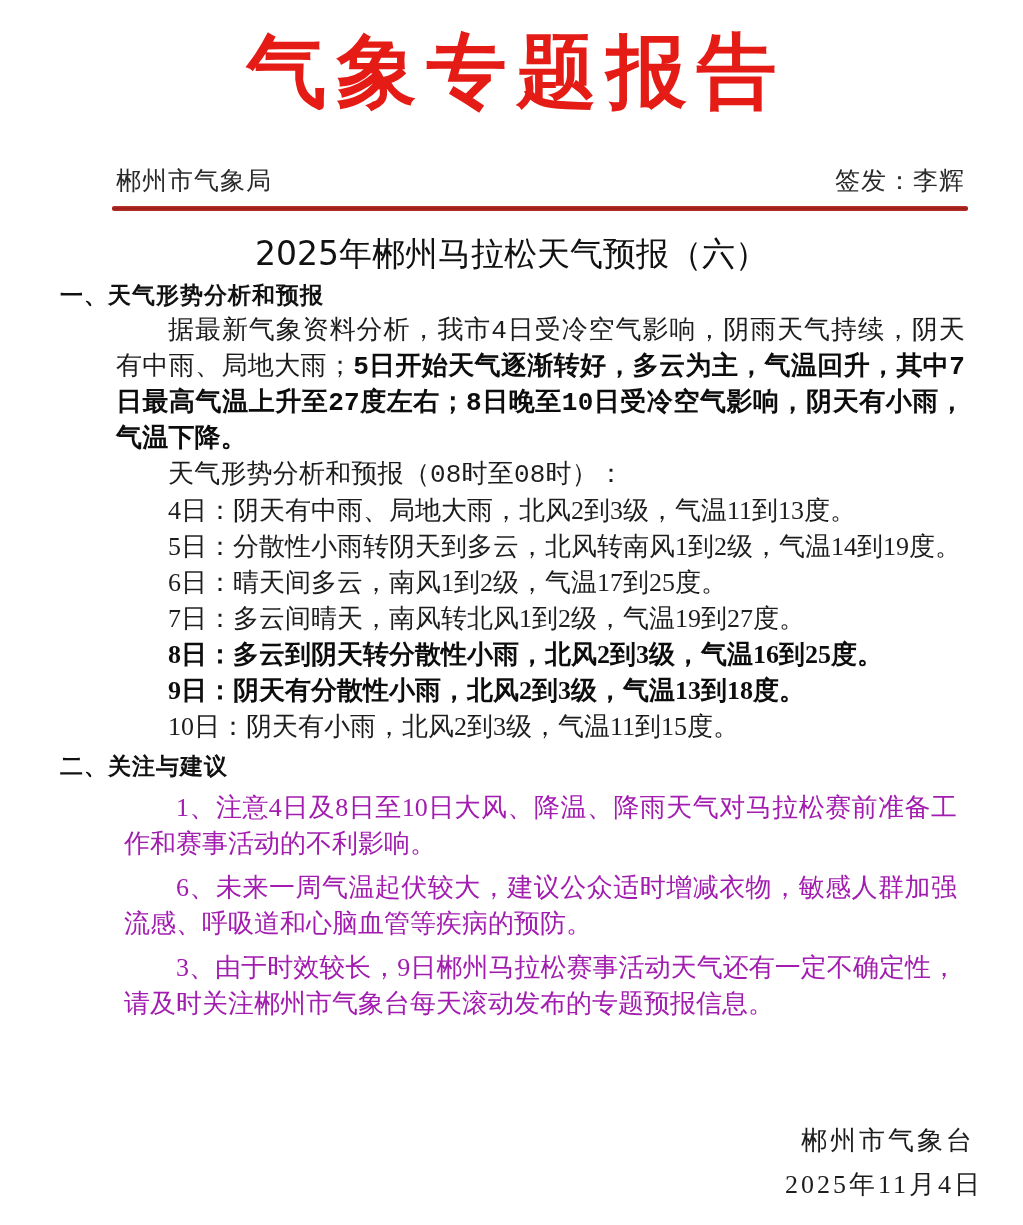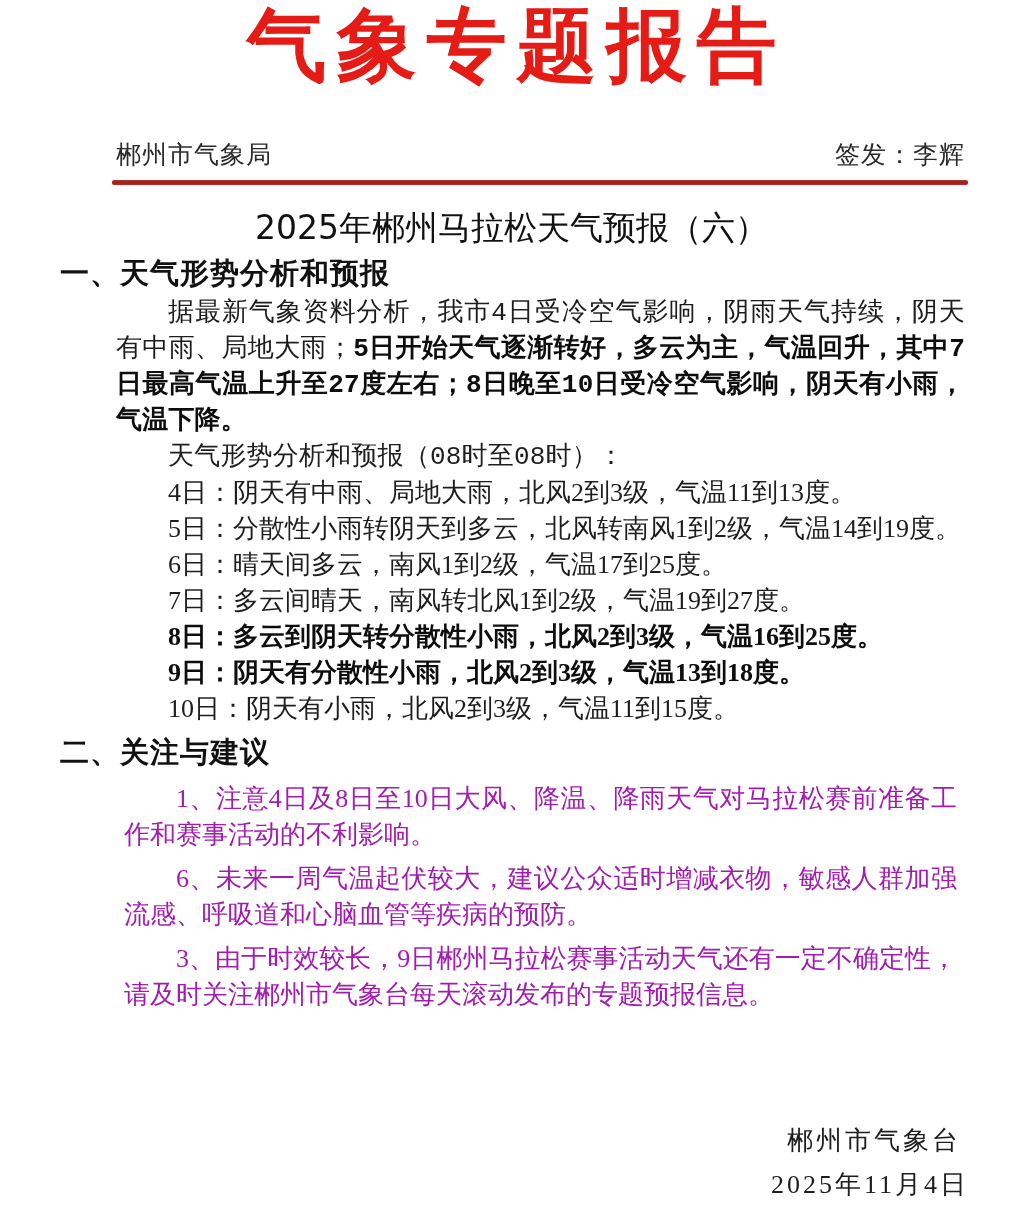--- a/index.html
+++ b/index.html
@@ -19,21 +19,21 @@
   .page {
     width: 1023px;
     height: 1225px;
     position: relative;
     box-sizing: border-box;
   }
 
   
   .masthead {
     text-align: center;
-    padding-top: 4px;
+    padding-top: 30px;
     padding-bottom: 4px;
   }
   .masthead-title {
     font-family: "DejaVu Sans", "Liberation Sans", sans-serif;
     font-weight: bold;
     font-size: 80px;
     line-height: 1.05;
     color: #e51b16;
     letter-spacing: 10px;
     text-indent: 10px;
@@ -70,21 +70,21 @@
     font-size: 33px;
     line-height: 1.25;
     margin: 22px 0 6px 0;
     color: #111111;
     letter-spacing: 0px;
   }
 
   .section-heading {
     font-family: "DejaVu Sans", "Liberation Sans", sans-serif;
     font-weight: bold;
-    font-size: 29px;
+    font-size: 23px;
     line-height: 1.35;
     margin: 6px 0 2px 0;
     padding-left: 60px;
     color: #111111;
     letter-spacing: 1px;
   }
 
   .para {
     font-size: 26px;
     line-height: 36px;
@@ -117,21 +117,21 @@
     padding: 0 58px 0 116px;
     text-indent: 2em;
     text-align: justify;
     text-justify: inter-ideograph;
     color: #a21caf;
   }
 
   
   .signature {
     position: absolute;
-    right: 54px;
+    right: 40px;
     bottom: 18px;
     text-align: right;
     font-size: 26px;
     line-height: 44px;
     letter-spacing: 3px;
     color: #1d1d1d;
   }
   .sig-org { padding-right: 8px; }
   .sig-date { }
 </style>

